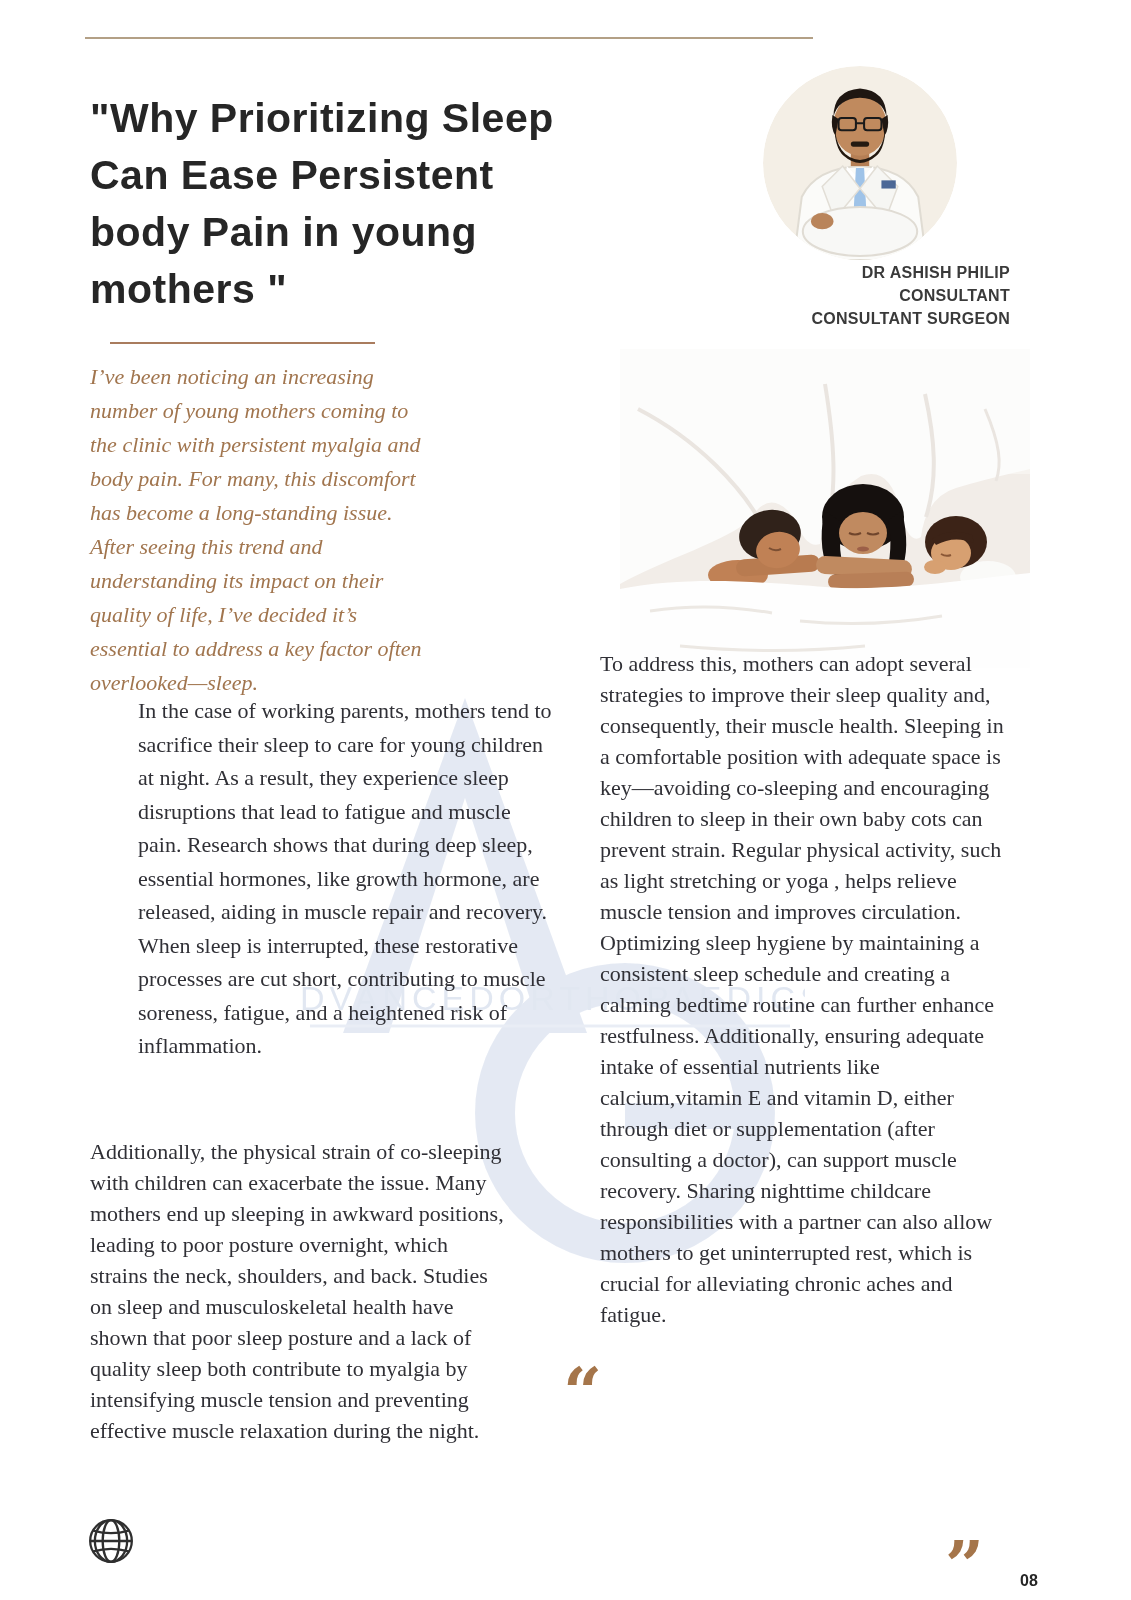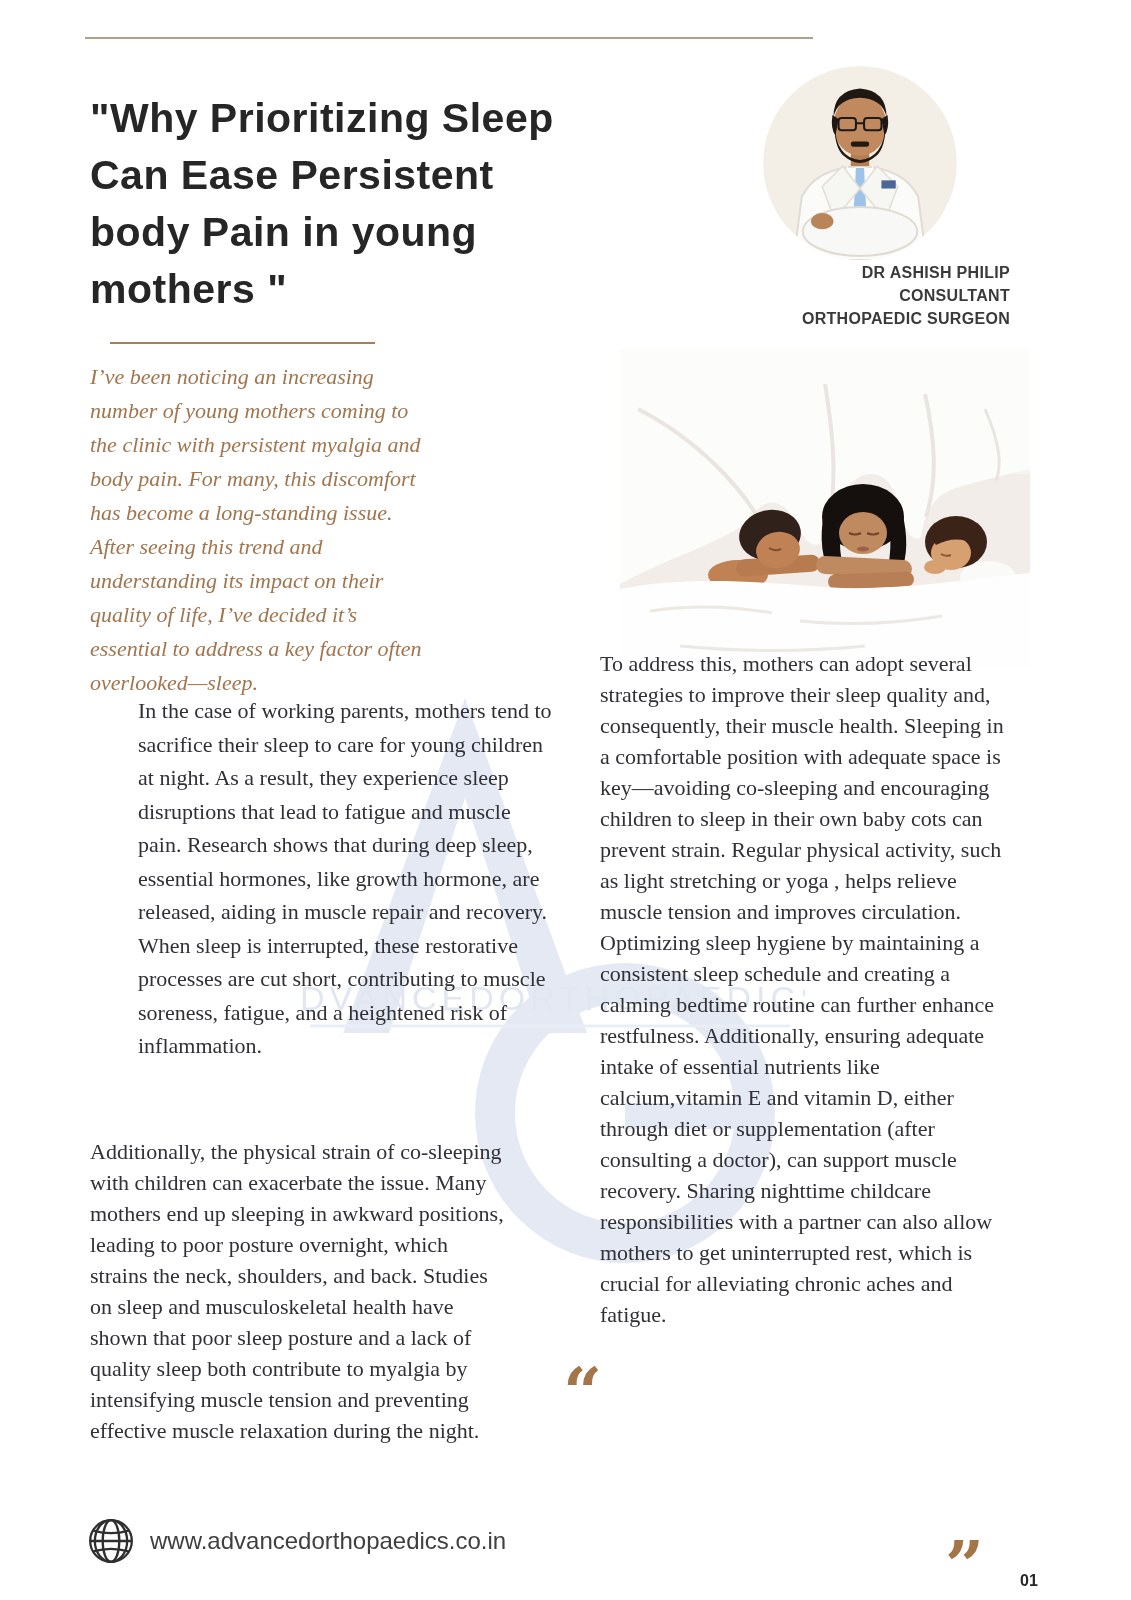--- a/index.html
+++ b/index.html
@@ -118,21 +118,21 @@
         <ellipse cx="95" cy="162" rx="56" ry="24" fill="#f8f8f6" stroke="#e0dcd4" stroke-width="2"></ellipse>
         <ellipse cx="58" cy="152" rx="11" ry="8" fill="#b9845a"></ellipse>
 
         <rect x="116" y="112" width="14" height="8" fill="#2e4f86" opacity=".85"></rect>
       </g>
     </svg>
   </div>
   <div class="abs" id="doctor-caption">
     <div>DR ASHISH PHILIP</div>
     <div>CONSULTANT</div>
-    <div>ORTHOPAEDIC SURGEON</div>
+    <div>CONSULTANT SURGEON</div>
   </div>
 
   <div class="abs" id="family-photo">
     <svg viewBox="0 0 410 319" width="410" height="319">
       <rect width="410" height="319" fill="#f2ede8"></rect>
       <rect x="0" y="0" width="410" height="125" fill="#f7f4f0"></rect>
       <line x1="95" y1="0" x2="95" y2="112" stroke="#e6e0da" stroke-width="2"></line>
       <rect x="252" y="15" width="62" height="100" fill="#faf7f3" stroke="#e9e3dd" stroke-width="2"></rect>
 
       <path d="M0,235 C40,212 112,190 130,170 Q152,136 176,172 Q186,200 200,195 Q206,148 241,127 Q271,116 281,165 Q289,196 301,188 Q306,148 336,139 Q366,130 410,120 L410,0 L0,0 Z" fill="#fcfcfb"></path>
@@ -239,17 +239,16 @@
   <svg class="abs" id="footer-globe" viewBox="0 0 48 48">
     <g stroke="#2f2f2f" stroke-width="2.2" fill="none">
       <circle cx="24" cy="24" r="20"></circle>
       <ellipse cx="24" cy="24" rx="8" ry="20"></ellipse>
       <ellipse cx="24" cy="24" rx="15.5" ry="20"></ellipse>
       <line x1="4" y1="24" x2="44" y2="24"></line>
       <path d="M7,14 Q24,19 41,14"></path>
       <path d="M7,34 Q24,29 41,34"></path>
     </g>
   </svg>
-  <div class="abs" id="footer-website">www.advancedorthopaedics.co.in</div>
-
-  <div class="abs" id="page-number">01</div>
+
+  <div class="abs" id="page-number">08</div>
 
 </div>
 
 </body></html>

